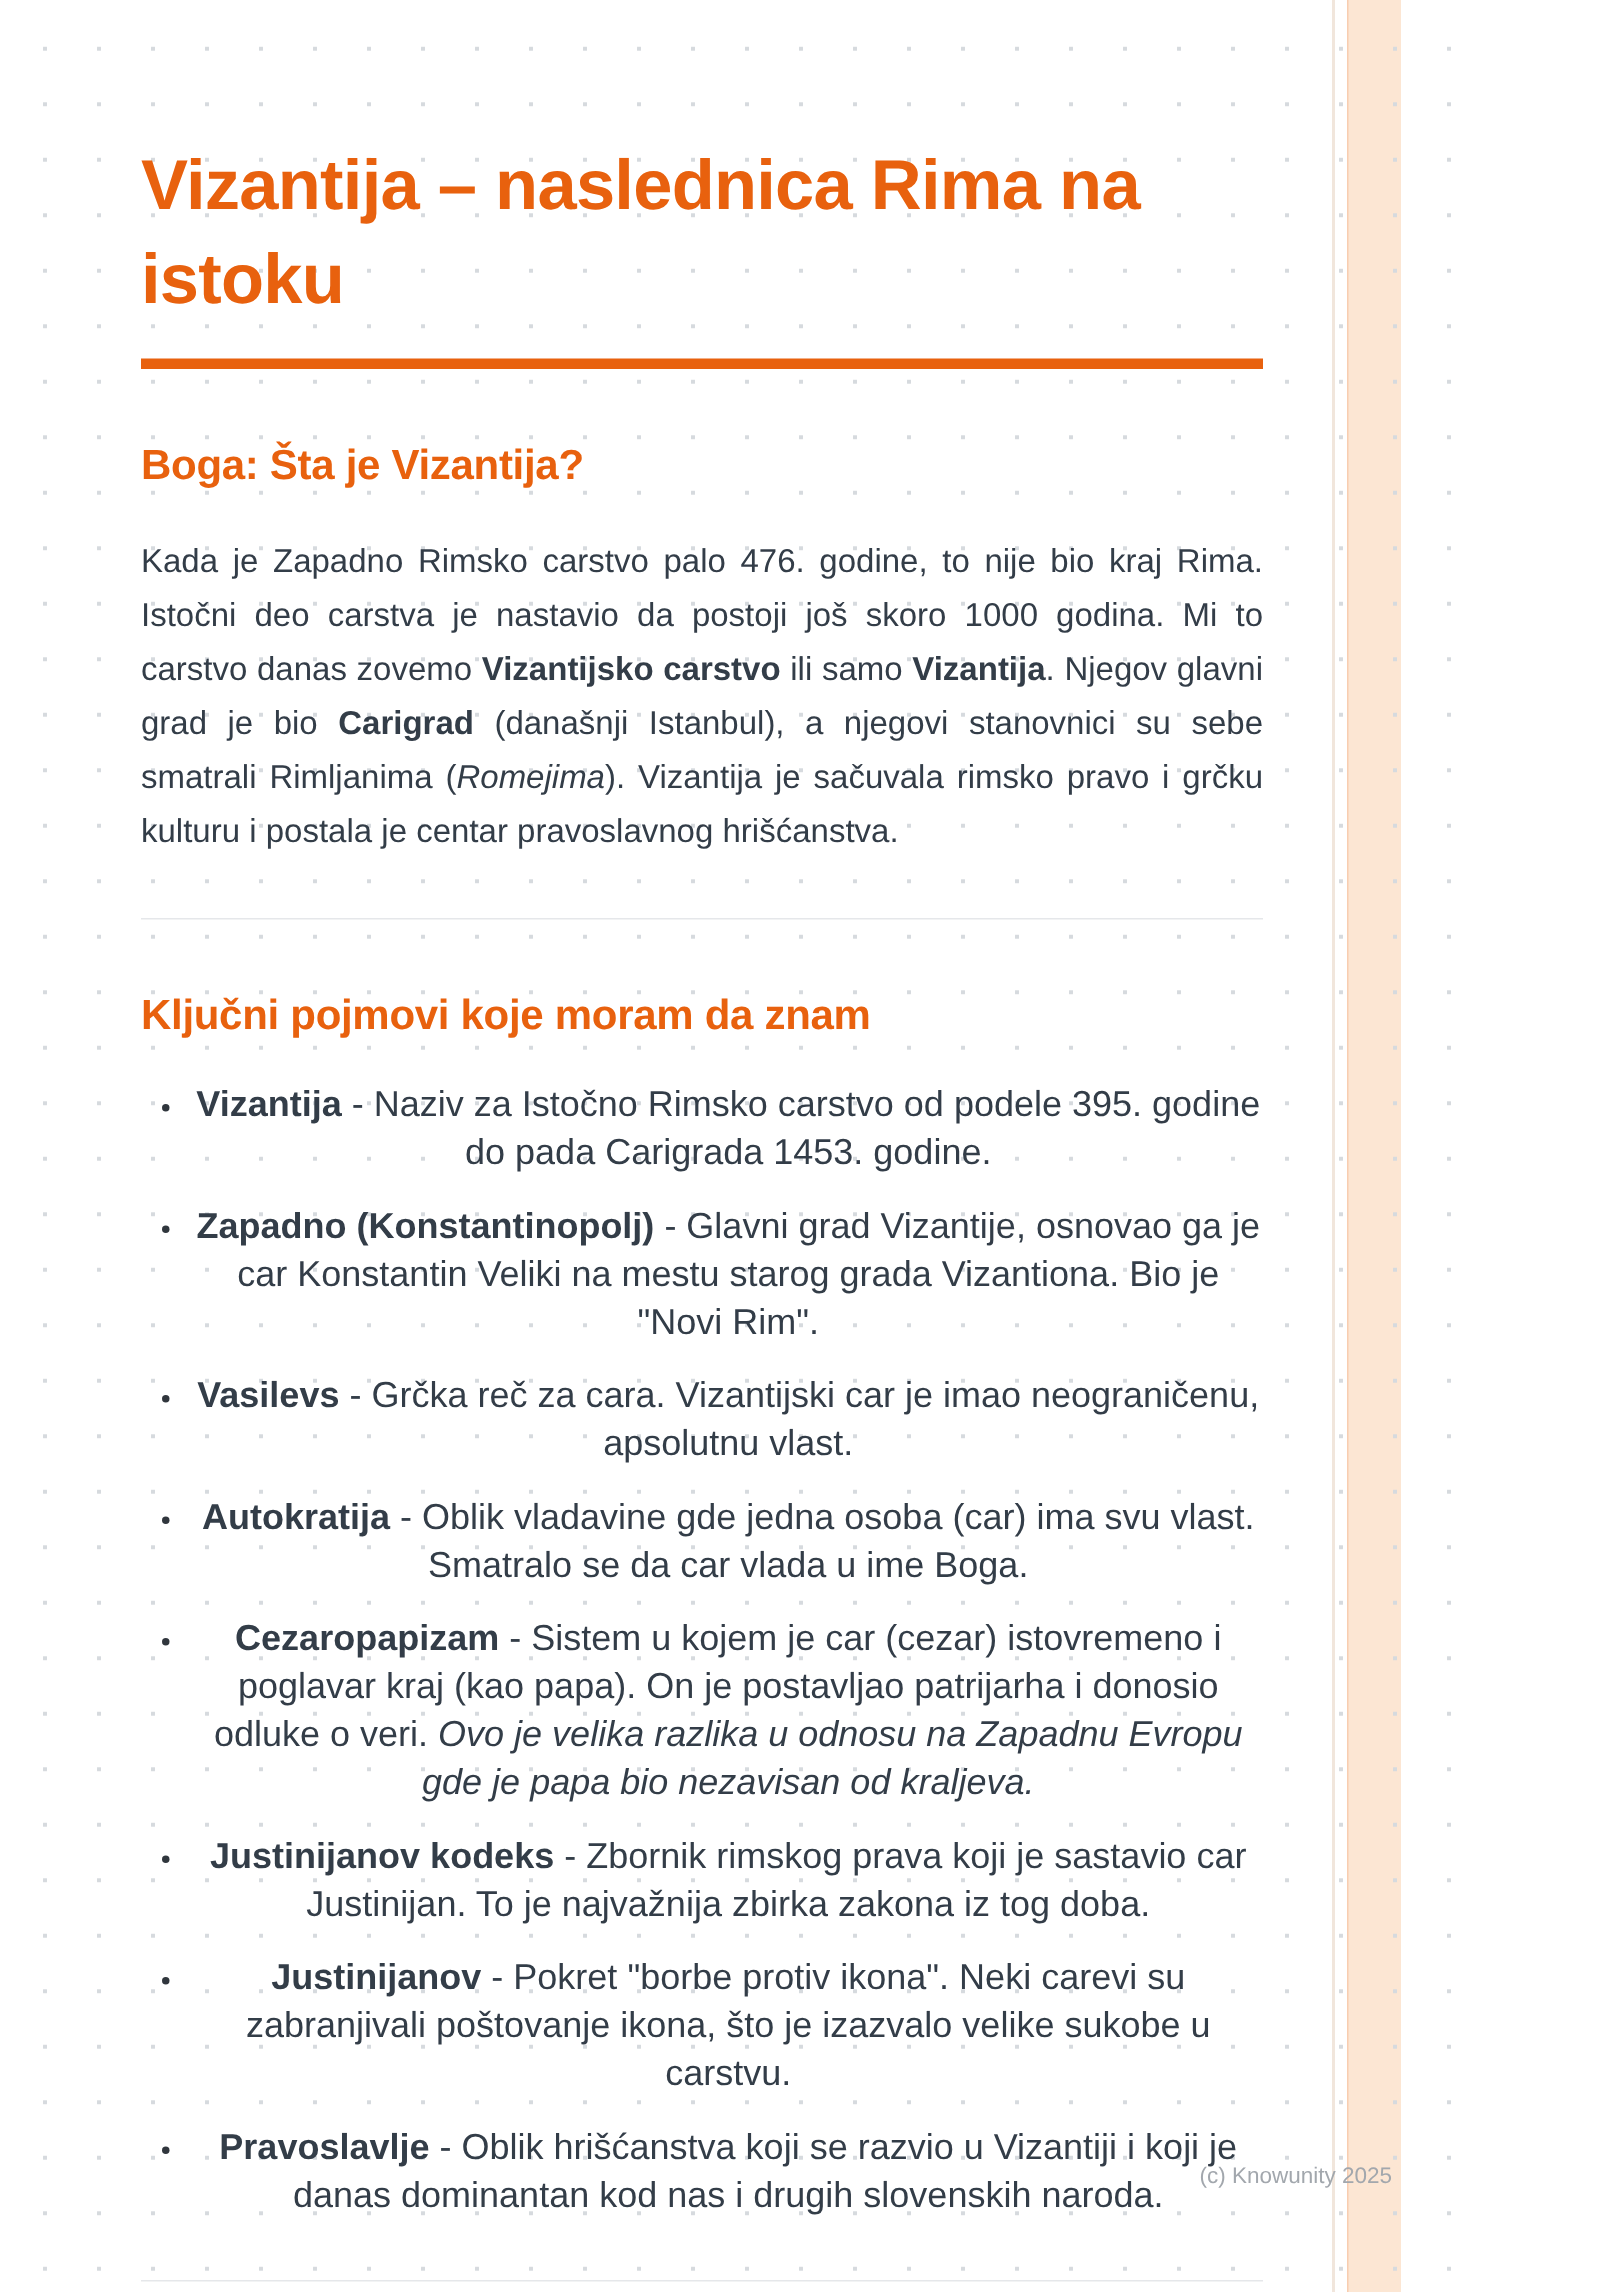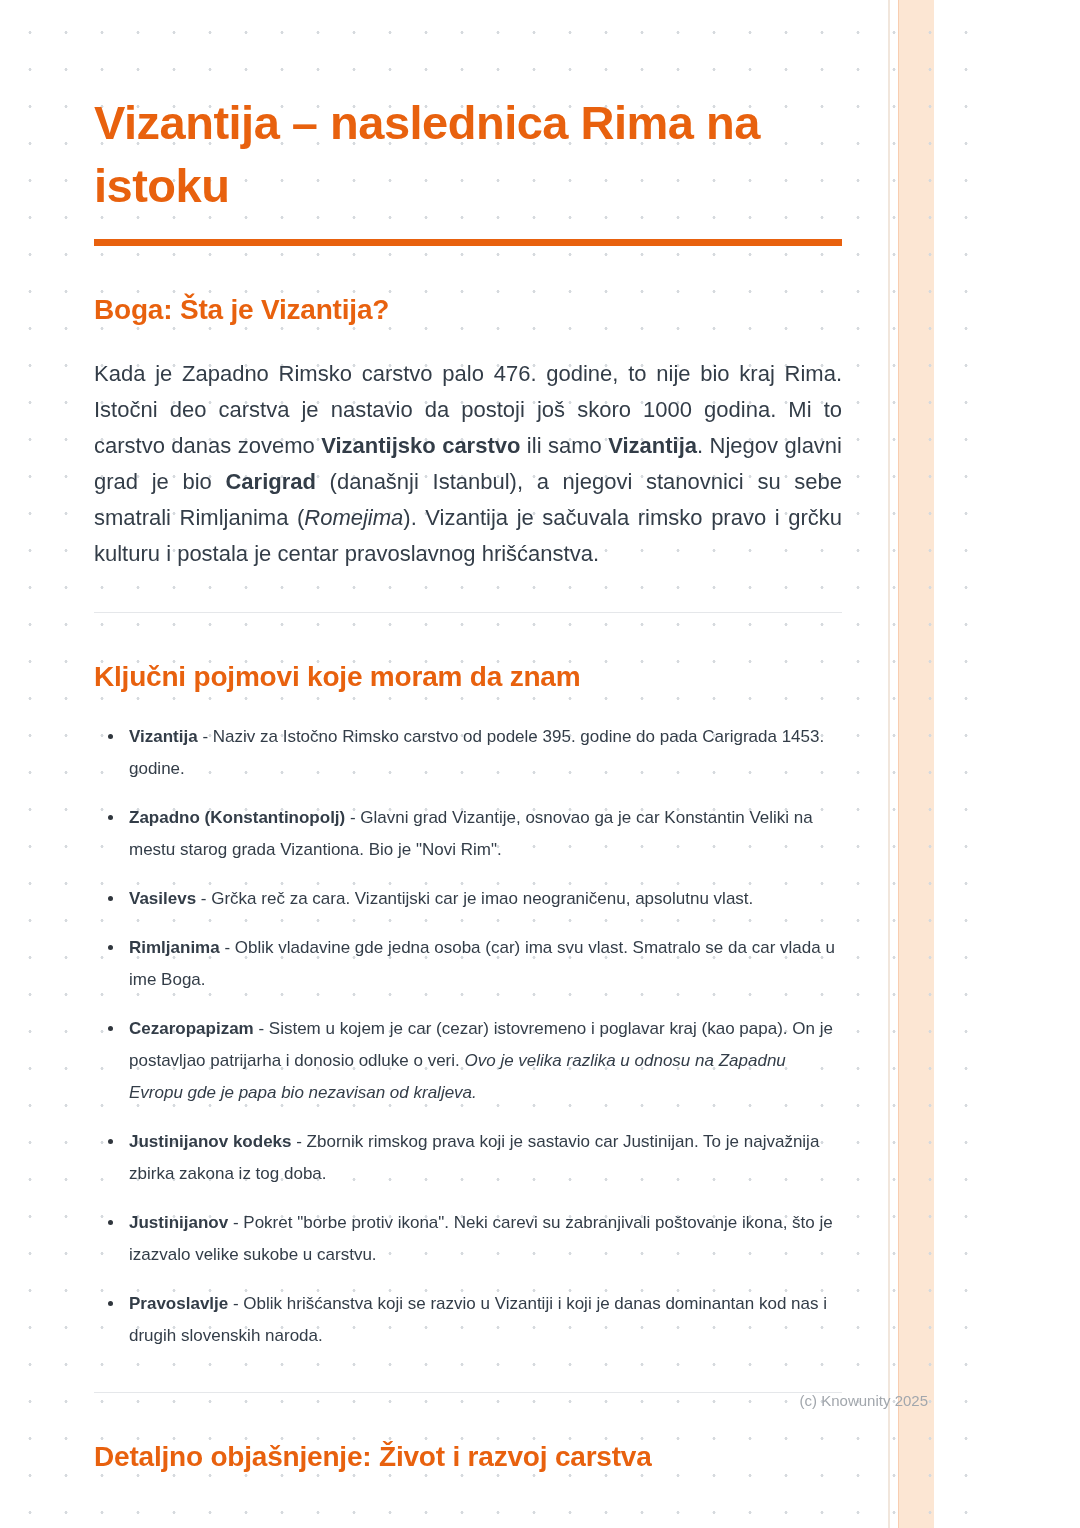--- a/index.html
+++ b/index.html
@@ -77,32 +77,33 @@
     border:0;
     border-top:1px solid var(--divider);
     margin-top:40px;
   }
   ul.terms{
     margin-top:28px;
     padding-left:31px;
     color:var(--body);
   }
   ul.terms li{
-    font-size:17px;
+    font-size:24px;
     line-height:32px;
     margin-bottom:17px;
     padding-left:4px;
+    text-align:center;
   }
   ul.terms li::marker{color:#30363d;font-size:17px;}
   .b{font-weight:700;}
   .i{font-style:italic;}
   .footer-credit{
     position:absolute;
     right:64px;
-    top:1392px;
+    top:1442px;
     z-index:2;
     color:var(--muted);
     font-size:15px;
   }
 </style>
 </head>
 <body>
 
 <div class="page">
   <div class="stripe-line"></div>
@@ -115,21 +116,21 @@
     <h2 class="section-heading">Boga: Šta je Vizantija?</h2>
     <p class="intro"><span>Kada je Zapadno Rimsko carstvo palo 476. godine, to nije bio kraj Rima. Istočni deo carstva je nastavio da postoji još skoro 1000 godina. Mi to carstvo danas zovemo </span><span class="b">Vizantijsko carstvo</span><span> ili samo </span><span class="b">Vizantija</span><span>. Njegov glavni grad je bio </span><span class="b">Carigrad</span><span> (današnji Istanbul), a njegovi stanovnici su sebe smatrali Rimljanima (</span><span class="i">Romejima</span><span>). Vizantija je sačuvala rimsko pravo i grčku kulturu i postala je centar pravoslavnog hrišćanstva.</span></p>
 
     <hr class="divider">
 
     <h2 class="section-heading">Ključni pojmovi koje moram da znam</h2>
     <ul class="terms">
         <li><span class="b">Vizantija</span><span> - Naziv za Istočno Rimsko carstvo od podele 395. godine do pada Carigrada 1453. godine.</span></li>
         <li><span class="b">Zapadno (Konstantinopolj)</span><span> - Glavni grad Vizantije, osnovao ga je car Konstantin Veliki na mestu starog grada Vizantiona. Bio je "Novi Rim".</span></li>
         <li><span class="b">Vasilevs</span><span> - Grčka reč za cara. Vizantijski car je imao neograničenu, apsolutnu vlast.</span></li>
-        <li><span class="b">Rimljanima</span><span> - Oblik vladavine gde jedna osoba (car) ima svu vlast. Smatralo se da car vlada u ime Boga.</span></li>
+        <li><span class="b">Autokratija</span><span> - Oblik vladavine gde jedna osoba (car) ima svu vlast. Smatralo se da car vlada u ime Boga.</span></li>
         <li><span class="b">Cezaropapizam</span><span> - Sistem u kojem je car (cezar) istovremeno i poglavar kraj (kao papa). On je postavljao patrijarha i donosio odluke o veri. </span><span class="i">Ovo je velika razlika u odnosu na Zapadnu Evropu gde je papa bio nezavisan od kraljeva.</span></li>
         <li><span class="b">Justinijanov kodeks</span><span> - Zbornik rimskog prava koji je sastavio car Justinijan. To je najvažnija zbirka zakona iz tog doba.</span></li>
         <li><span class="b">Justinijanov</span><span> - Pokret "borbe protiv ikona". Neki carevi su zabranjivali poštovanje ikona, što je izazvalo velike sukobe u carstvu.</span></li>
         <li><span class="b">Pravoslavlje</span><span> - Oblik hrišćanstva koji se razvio u Vizantiji i koji je danas dominantan kod nas i drugih slovenskih naroda.</span></li>
       </ul>
 
     <hr class="divider">
 
     <h2 class="section-heading">Detaljno objašnjenje: Život i razvoj carstva</h2>
   </div>

